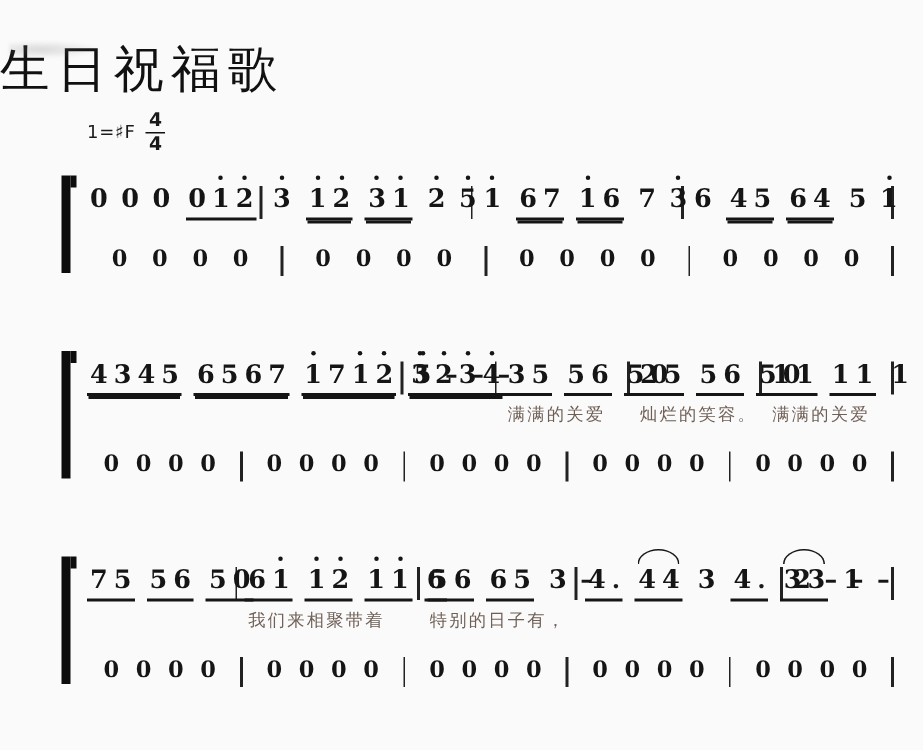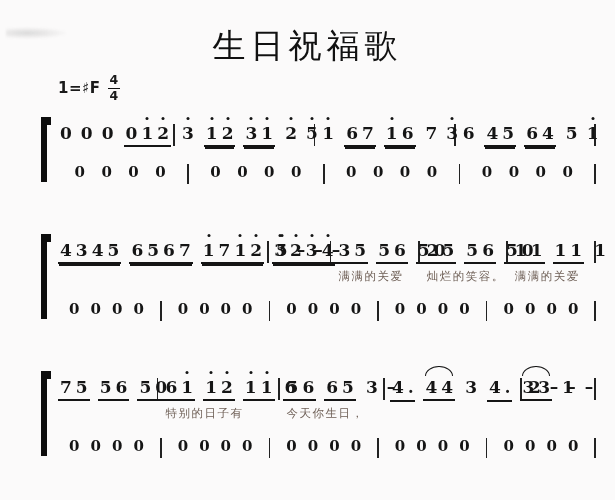--- a/index.html
+++ b/index.html
@@ -8,28 +8,28 @@
     background:#fbfafa;
     font-family:"DejaVu Serif", serif;
     color:#1a1a1a;
     position:relative;
   }
   .sheet{position:relative;width:615px;height:500px;}
   .artifact{position:absolute;left:6px;top:2px;width:70px;height:14px;
     background:radial-gradient(ellipse at 30% 50%, rgba(120,120,120,.25), rgba(0,0,0,0) 60%);
     filter:blur(1px);}
   .title{
-    text-align:center;margin:24px 0 2px 0;
+    text-align:left;margin:24px 0 2px 0;
     font-size:33px;letter-spacing:5px;font-weight:500;color:#111;
   }
   .keysig{
     display:flex;align-items:center;gap:7px;
     margin:4px 0 0 58px;height:30px;
   }
-  .keysig .ktext{font-family:"DejaVu Sans", sans-serif;font-size:15px;font-weight:700;letter-spacing:0.5px;}
+  .keysig .ktext{font-family:"DejaVu Sans", sans-serif;font-size:12px;font-weight:400;letter-spacing:0.5px;}
   .frac{display:inline-flex;flex-direction:column;align-items:center;line-height:1;
     font-family:"DejaVu Sans", sans-serif;font-size:12.5px;font-weight:700;}
   .frac .num{border-bottom:1.4px solid #111;padding:0 2px 1.5px;margin-bottom:1.5px;}
   .frac .den{padding:0 2px;}
 
   .score{padding:8px 14px 0 58px;}
   .system{position:relative;margin-bottom:44px;}
   .system:last-child{margin-bottom:0;}
   .bracket{position:absolute;left:-17px;top:6px;bottom:2px;width:6px;background:#0d0d0d;}
   .bracket::before{content:"";position:absolute;left:6px;top:0;width:4px;height:8px;background:#0d0d0d;}
@@ -631,21 +631,21 @@
                   <span class="nbase">1</span>
                   <span class="octdot"></span>
                 </span>
               </span>
               <span class="group u1">
                 <span class="note">
                   <span class="nbase">6</span>
                 </span>
               </span>
             </div>
-            <div class="lyric">特别的日子有</div>
+            <div class="lyric">我们来相聚带着</div>
           </div>
           <div class="bar"></div>
           <div class="measure" style="flex-grow: 6;">
             <div class="notes">
               <span class="group u1">
                 <span class="note">
                   <span class="nbase">5</span>
                 </span>
                 <span class="note">
                   <span class="nbase">6</span>
@@ -661,21 +661,21 @@
               </span>
               <span class="group plain">
                 <span class="note">
                   <span class="nbase">3</span>
                 </span>
                 <span class="note dash">
                   <span class="nbase">–</span>
                 </span>
               </span>
             </div>
-            <div class="lyric">今天你生日，</div>
+            <div class="lyric">特别的日子有，</div>
           </div>
           <div class="bar"></div>
           <div class="measure" style="flex-grow: 8;">
             <div class="notes">
               <span class="group u1">
                 <span class="note">
                   <span class="nbase">4</span>
                   <span class="augdot">.</span>
                 </span>
               </span>

